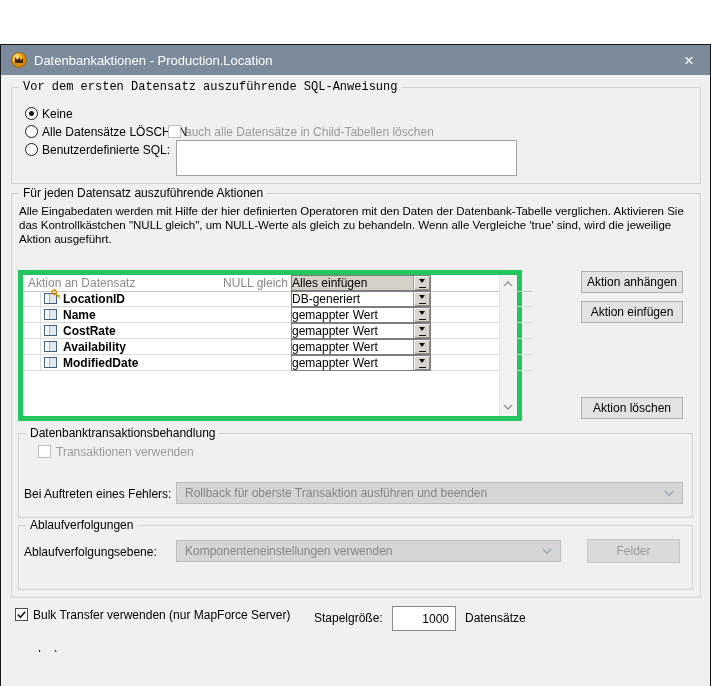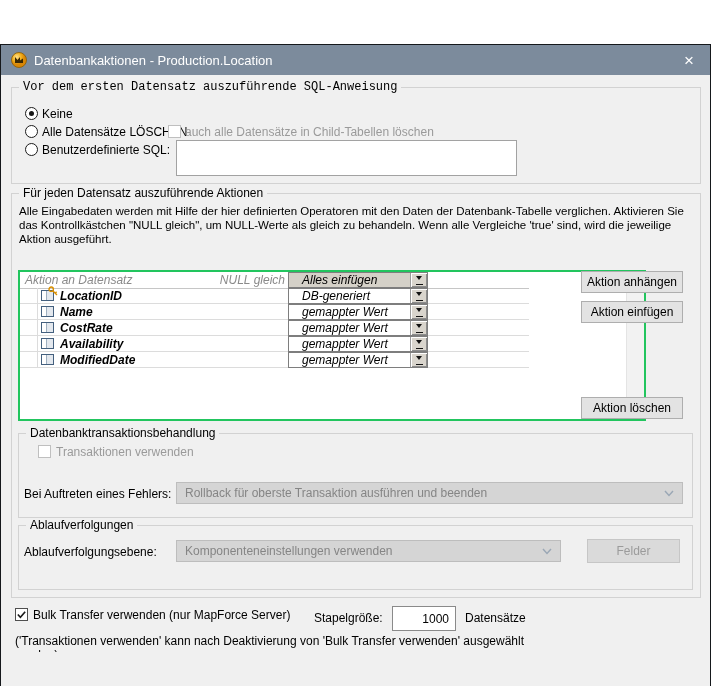--- a/index.html
+++ b/index.html
@@ -25,32 +25,32 @@
   .sqlbox{position:absolute;background:#fff;border:1px solid #a2a2a2;box-sizing:border-box;resize:none;
        font-family:"Liberation Sans",sans-serif;font-size:12px;}
   .numbox{position:absolute;background:#fff;border:1px solid #8a8a8a;box-sizing:border-box;text-align:right;
        padding:0 6px;font-family:"Liberation Sans",sans-serif;font-size:12px;}
   
   .btn{position:absolute;box-sizing:border-box;background:#e3e3e3;border:1px solid #aeaeae;display:flex;
        align-items:center;justify-content:center;line-height:1;cursor:default;}
   .btn.disb{background:#dadada;border-color:#c6c6c6;color:#9b9b9b;}
   .btn.def{border:2px solid #0078d7;background:#e7e7e7;}
   
-  .lst{position:absolute;left:17px;top:225px;width:628px;height:151px;background:#fff;border:2px solid #22c55e;box-sizing:border-box;font-style:italic;}
+  .lst{position:absolute;left:17px;top:225px;width:504px;height:151px;background:#fff;border:5px solid #22c55e;box-sizing:border-box;}
   .hcol{position:absolute;top:1px;color:#8a8a8a;line-height:14px;white-space:nowrap;}
   .rrow{position:absolute;left:0;width:509px;height:16px;border-bottom:1px solid #dcdcdc;box-sizing:border-box;}
   .rrow::before{content:"";position:absolute;left:17px;top:0;bottom:0;width:1px;background:#dcdcdc;}
   .hline{position:absolute;left:0;top:16px;width:509px;height:1px;background:#c6c6c6;}
   .cico{position:absolute;left:21px;top:2px;width:13px;height:11px;border:1px solid #44607e;box-sizing:border-box;
         background:linear-gradient(90deg,#ffffff 0,#ffffff 4px,#9fb0c0 4px,#9fb0c0 5px,#e3e8ee 5px);}
   .rname{position:absolute;left:40px;top:1px;font-weight:bold;line-height:14px;white-space:nowrap;}
   .tcombo{position:absolute;left:268px;width:140px;height:16px;box-sizing:border-box;border:1px solid #7e7e7e;
         background:#fff;display:flex;align-items:center;}
   .tcombo.silver{background:#d5d1c8;}
-  .tcombo .ctxt{flex:1;padding-left:13px;white-space:nowrap;overflow:hidden;line-height:13px;}
+  .tcombo .ctxt{flex:1;padding-left:0;white-space:nowrap;overflow:hidden;line-height:13px;}
   .arrbtn{width:16px;height:14px;background:#d9d5cd;border-left:1px solid #9a9a9a;box-shadow:inset 1px 1px 0 #fff,inset -1px -1px 0 #8c8c8c;
         display:flex;flex-direction:column;align-items:center;justify-content:center;}
   .tri{width:0;height:0;border:3px solid transparent;border-top:4px solid #111;}
   .bar{width:7px;height:1px;background:#111;margin-top:1px;}
   
   .sbar{position:absolute;right:0;top:0;bottom:0;width:17px;background:#f2f2f2;border-left:1px solid #e4e4e4;}
   .schev{position:absolute;left:3px;width:10px;height:8px;}
   
   .dcombo{position:absolute;height:22px;box-sizing:border-box;background:#d5d5d5;border:1px solid #bdbdbd;color:#858585;
         display:flex;align-items:center;padding:8px 8px;white-space:nowrap;overflow:hidden;}
@@ -214,21 +214,20 @@
 
   <span class="ckb" style="left:14px;top:563px;">
     <svg width="11" height="11" viewBox="0 0 12 12">
       <polyline points="2,6 4.8,9 10,3" fill="none" stroke="#1a1a1a" stroke-width="1.8"></polyline>
     </svg>
   </span>
   <span class="lbl" style="left:32px;top:563px;">Bulk Transfer verwenden (nur MapForce Server)</span>
   <span class="lbl" style="left:313px;top:566px;">Stapelgröße:</span>
   <input class="numbox" style="left: 391px; top: 561px; width: 64px; height: 25px; padding-left: 12px;" value="1000">
   <span class="lbl" style="left:464px;top:566px;">Datensätze</span>
-  <span class="lbl" style="left:14px;top:589px;">('Transaktionen verwenden' kann nach Deaktivierung von 'Bulk Transfer verwenden' ausgewählt</span>
   <div class="clip" style="left:14px;top:603px;width:120px;height:4px;">
     <span class="lbl" style="position:static;">werden)</span>
   </div>
 
   <div class="btn def" style="left:536px;top:652px;width:76px;height:25px;">OK</div>
   <div class="btn" style="left:624px;top:652px;width:77px;height:25px;">Abbrechen</div>
 
   <svg class="grip" width="14" height="14" viewBox="0 0 14 14">
     <path d="M13 1 L1 13 M13 6 L6 13 M13 11 L11 13" stroke="#a8a8a8" stroke-width="1.3" fill="none"></path>
   </svg>

